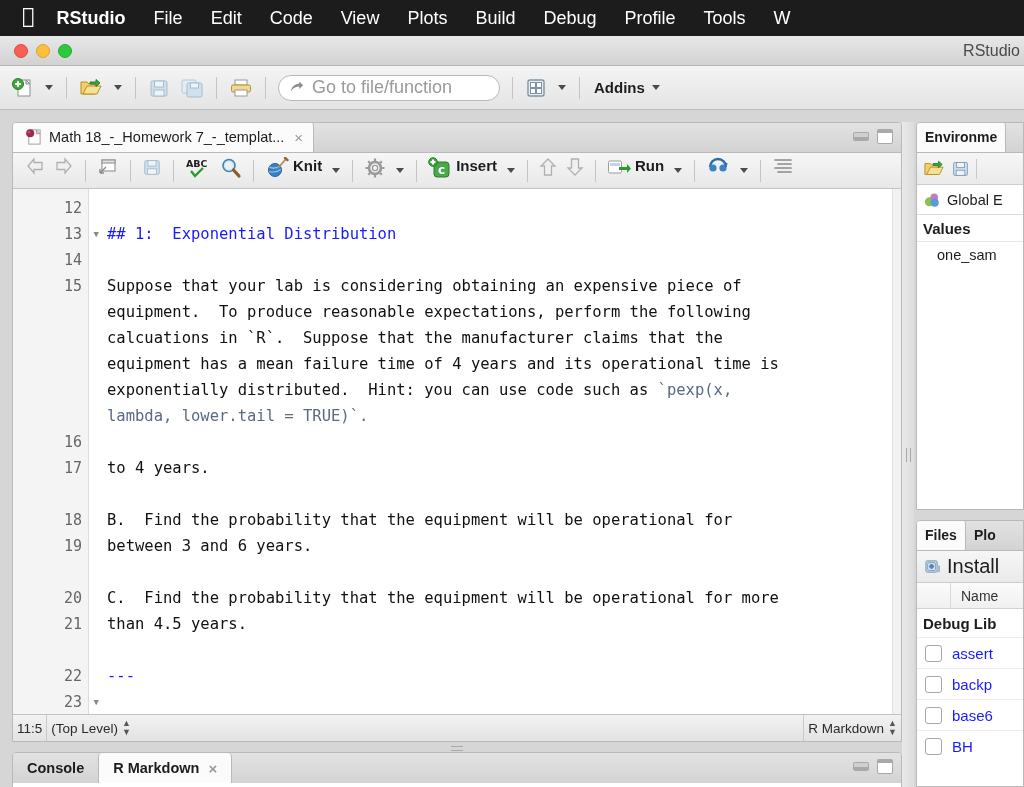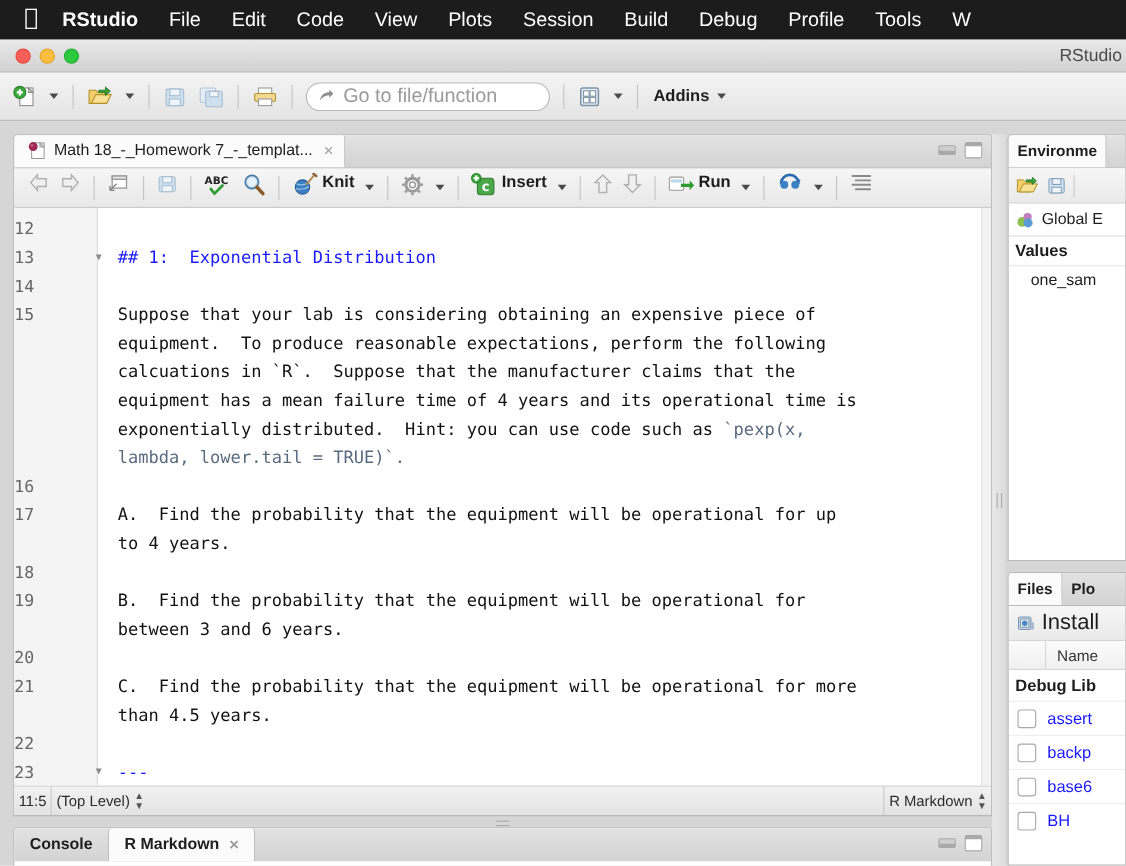--- a/index.html
+++ b/index.html
@@ -98,21 +98,21 @@
     height: 36px; background: linear-gradient(#f6f6f6, #e8e8e8);
     border-bottom: 1px solid #c3c3c3;
     display: flex; align-items: center; padding-left: 8px; gap: 1px;
   }
   .etb { display: flex; align-items: flex-start; height: 28px; padding: 0 4px; gap: 4px; }
   .etb-label { font-size: 15px; font-weight: bold; color: #1d1d1d; }
 
   .editor { flex: 1; display: flex; overflow: hidden; background: #fff; position: relative; }
   .gutter {
     width: 76px; background: #f4f4f4; border-right: 1px solid #dcdcdc;
-    padding-top: 6px; flex-shrink: 0;
+    padding-top: 6px; text-align: right; flex-shrink: 0;
   }
   .gl {
     height: 26px; line-height: 26px; font-family: "DejaVu Sans Mono", monospace;
     font-size: 15px; color: #666; padding-right: 6px; position: relative;
   }
   .fold {
     position: absolute; right: -11px; top: 0; width: 12px; line-height: 26px;
     color: #8a8a8a; font-size: 9px;
   }
   .code {
@@ -230,21 +230,20 @@
 <div class="screen">
 
   <div class="macbar">
     <span class="apple-logo"></span>
     <span class="mac-menu-item bold">RStudio</span>
     <span class="mac-menu-item">File</span>
     <span class="mac-menu-item">Edit</span>
     <span class="mac-menu-item">Code</span>
     <span class="mac-menu-item">View</span>
     <span class="mac-menu-item">Plots</span>
-    <span class="mac-menu-item">Session</span>
     <span class="mac-menu-item">Build</span>
     <span class="mac-menu-item">Debug</span>
     <span class="mac-menu-item">Profile</span>
     <span class="mac-menu-item">Tools</span>
     <span class="mac-menu-item">W</span>
   </div>
 
   <div class="titlebar">
     <div class="lights">
       <span class="light red"></span>
@@ -492,21 +491,20 @@
           <div class="cl"></div>
           <div class="cl"><span class="md-head" style="color: rgb(26, 26, 255);">## 1:  Exponential Distribution</span></div>
           <div class="cl"></div>
           <div class="cl">Suppose that your lab is considering obtaining an expensive piece of</div>
           <div class="cl">equipment.  To produce reasonable expectations, perform the following</div>
           <div class="cl">calcuations in `R`.  Suppose that the manufacturer claims that the</div>
           <div class="cl">equipment has a mean failure time of 4 years and its operational time is</div>
           <div class="cl">exponentially distributed.  Hint: you can use code such as <span class="inline-code" style="color: rgb(90, 107, 128);">`pexp(x,</span></div>
           <div class="cl"><span class="inline-code" style="color: rgb(90, 107, 128);">lambda, lower.tail = TRUE)`.</span></div>
           <div class="cl"></div>
-          <div class="cl">A.  Find the probability that the equipment will be operational for up</div>
           <div class="cl">to 4 years.</div>
           <div class="cl"></div>
           <div class="cl">B.  Find the probability that the equipment will be operational for</div>
           <div class="cl">between 3 and 6 years.</div>
           <div class="cl"></div>
           <div class="cl">C.  Find the probability that the equipment will be operational for more</div>
           <div class="cl">than 4.5 years.</div>
           <div class="cl"></div>
           <div class="cl"><span class="md-rule" style="color: rgb(26, 26, 255);">---</span></div>
         </div>

